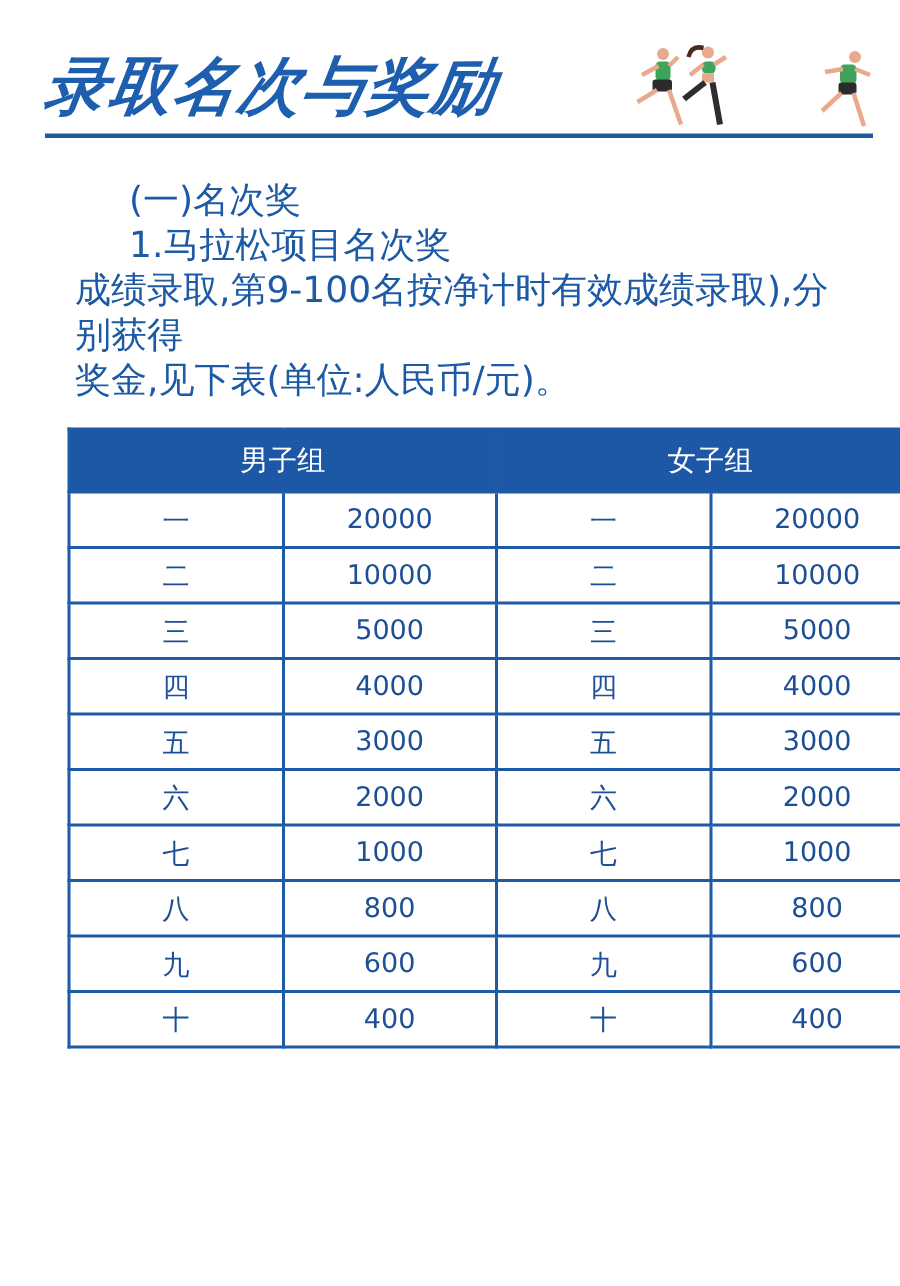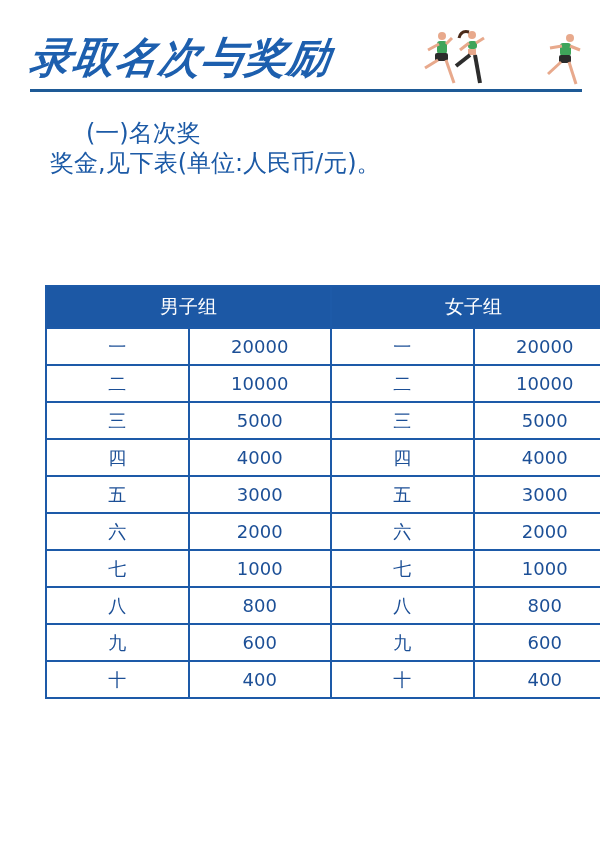--- a/index.html
+++ b/index.html
@@ -47,20 +47,22 @@
   <line x1="142" y1="18" x2="130" y2="20" stroke="#e8a98c" stroke-width="3"></line>
   <line x1="150" y1="18" x2="160" y2="22" stroke="#e8a98c" stroke-width="3"></line>
   <line x1="141" y1="34" x2="128" y2="46" stroke="#e8a98c" stroke-width="3"></line>
   <line x1="149" y1="34" x2="156" y2="56" stroke="#e8a98c" stroke-width="3"></line>
 </svg>
 
 <div class="rule"></div>
 
 <div class="intro">
   <p class="indent">(一)名次奖</p>
+  <p class="indent">1.马拉松项目名次奖</p>
+  <p>成绩录取,第9-100名按净计时有效成绩录取),分别获得</p>
   <p>奖金,见下表(单位:人民币/元)。</p>
 </div>
 
 <table class="table">
   <thead>
     <tr class="grp">
       <th colspan="2" class="left">男子组</th>
       <th colspan="2">女子组</th>
     </tr>
   </thead>

